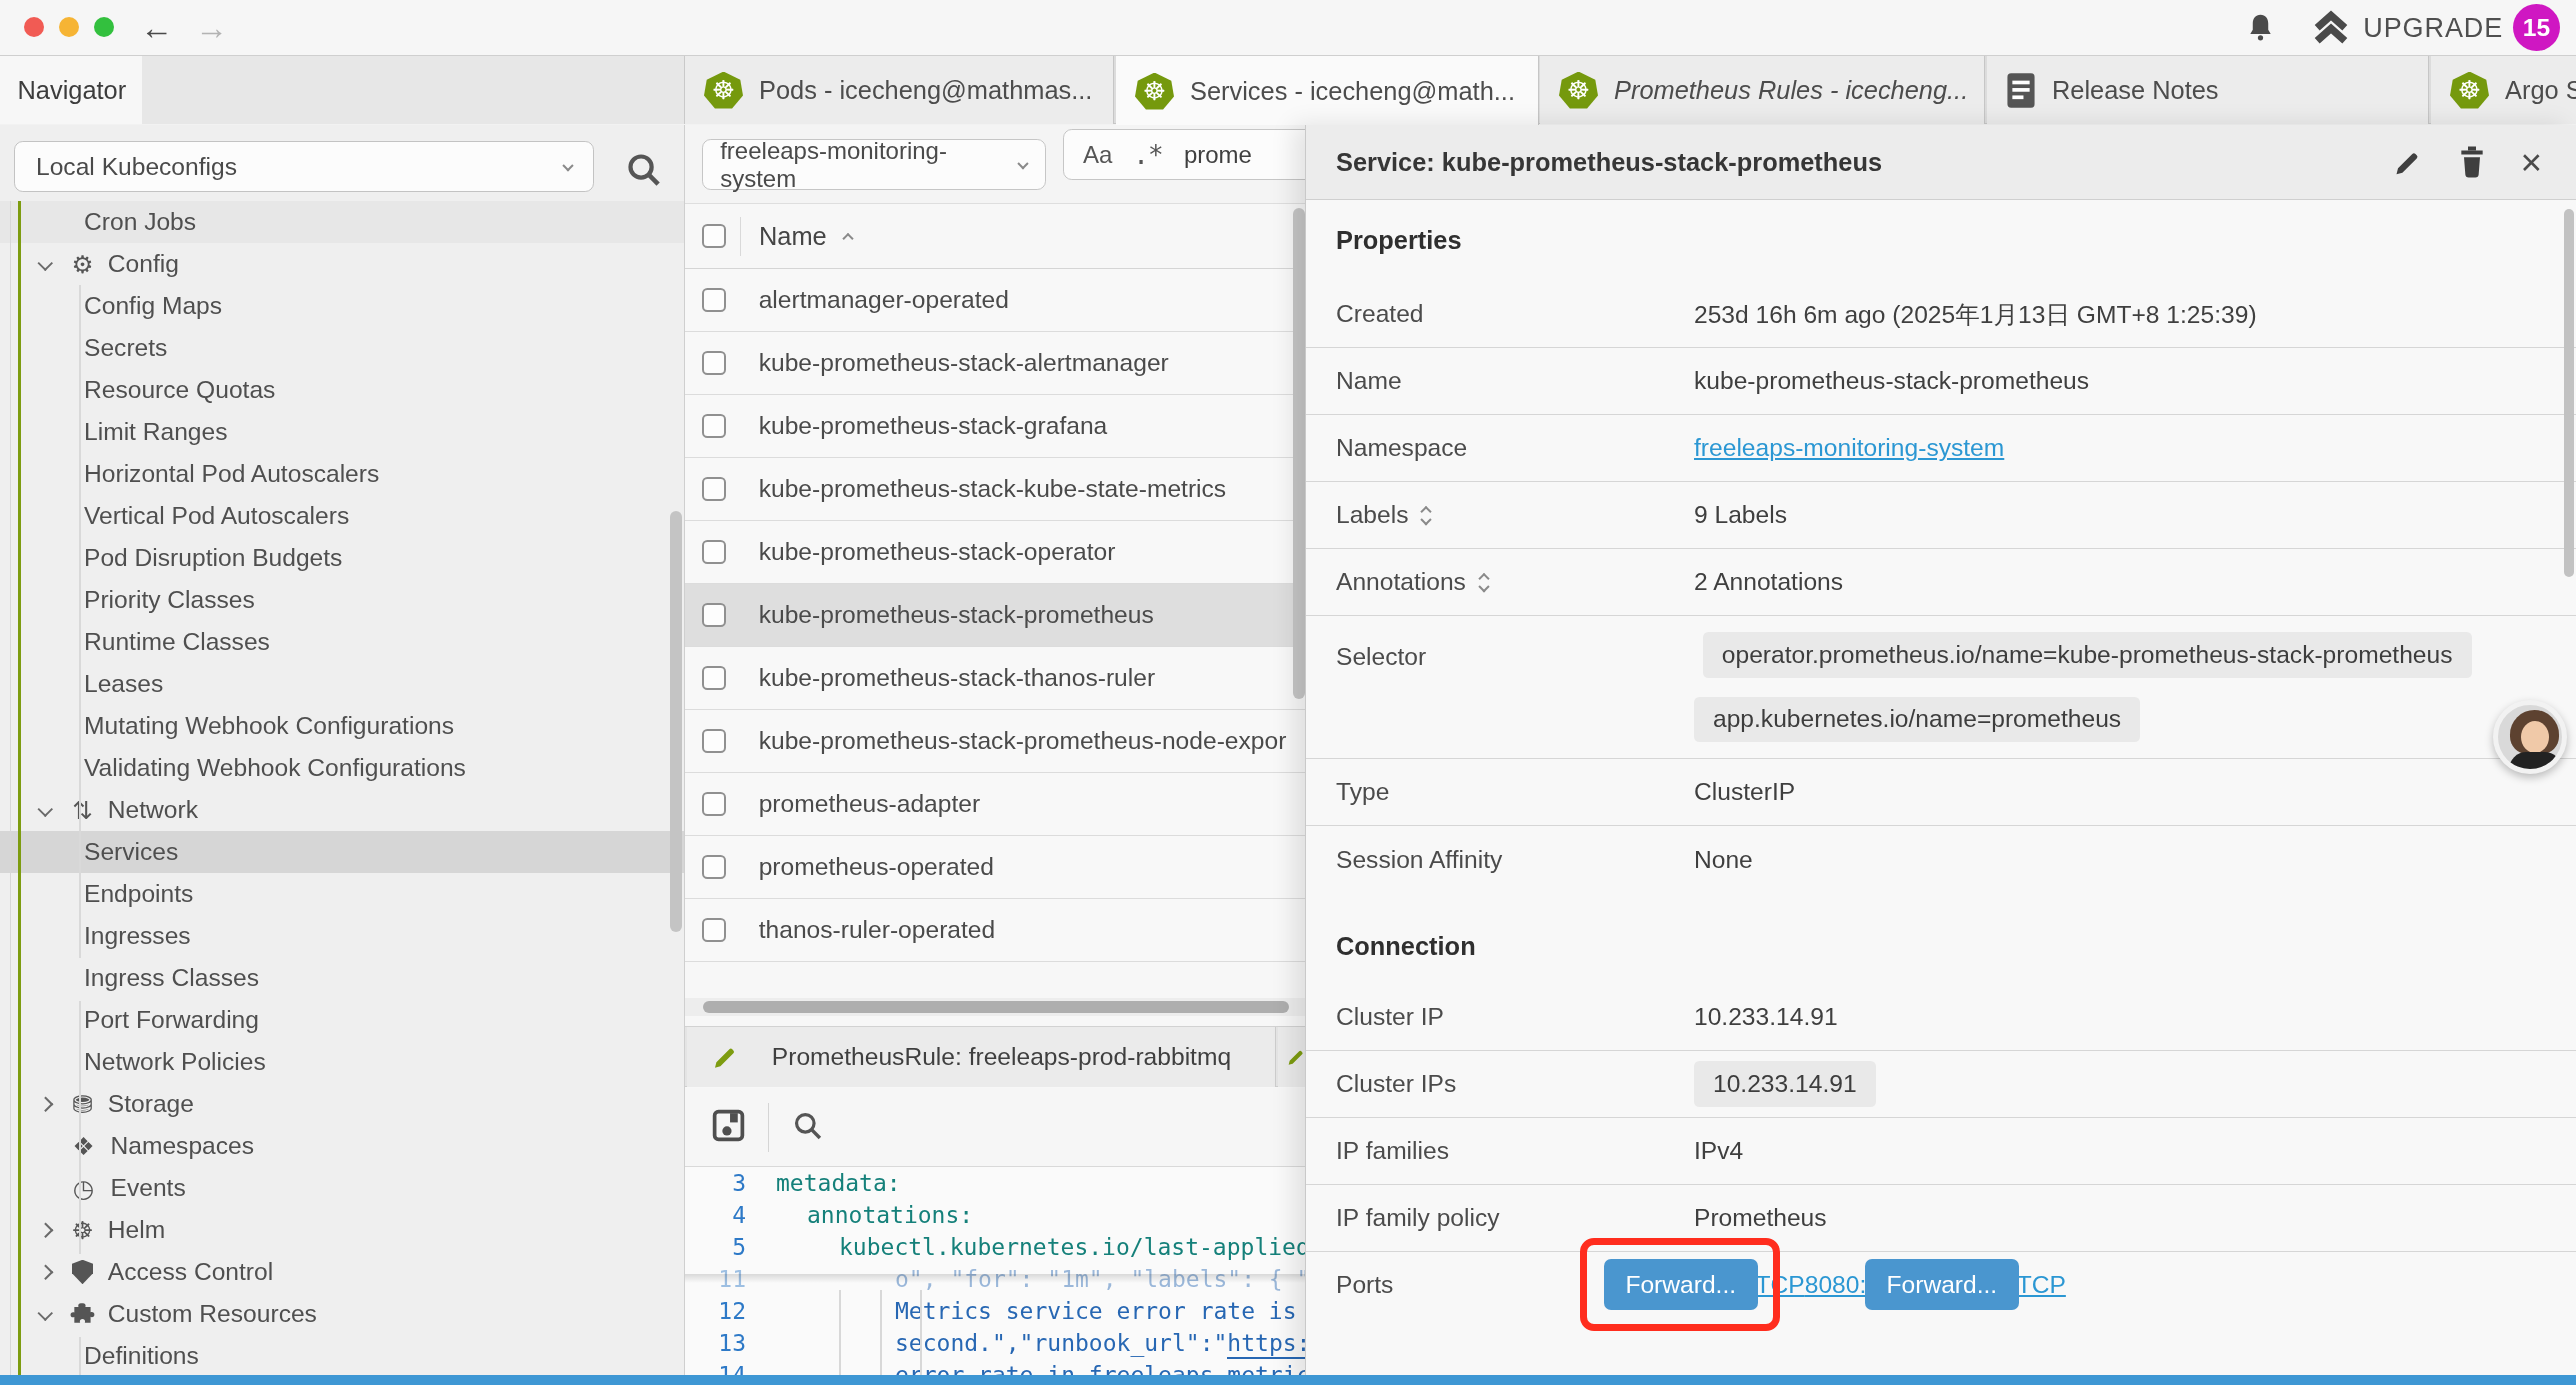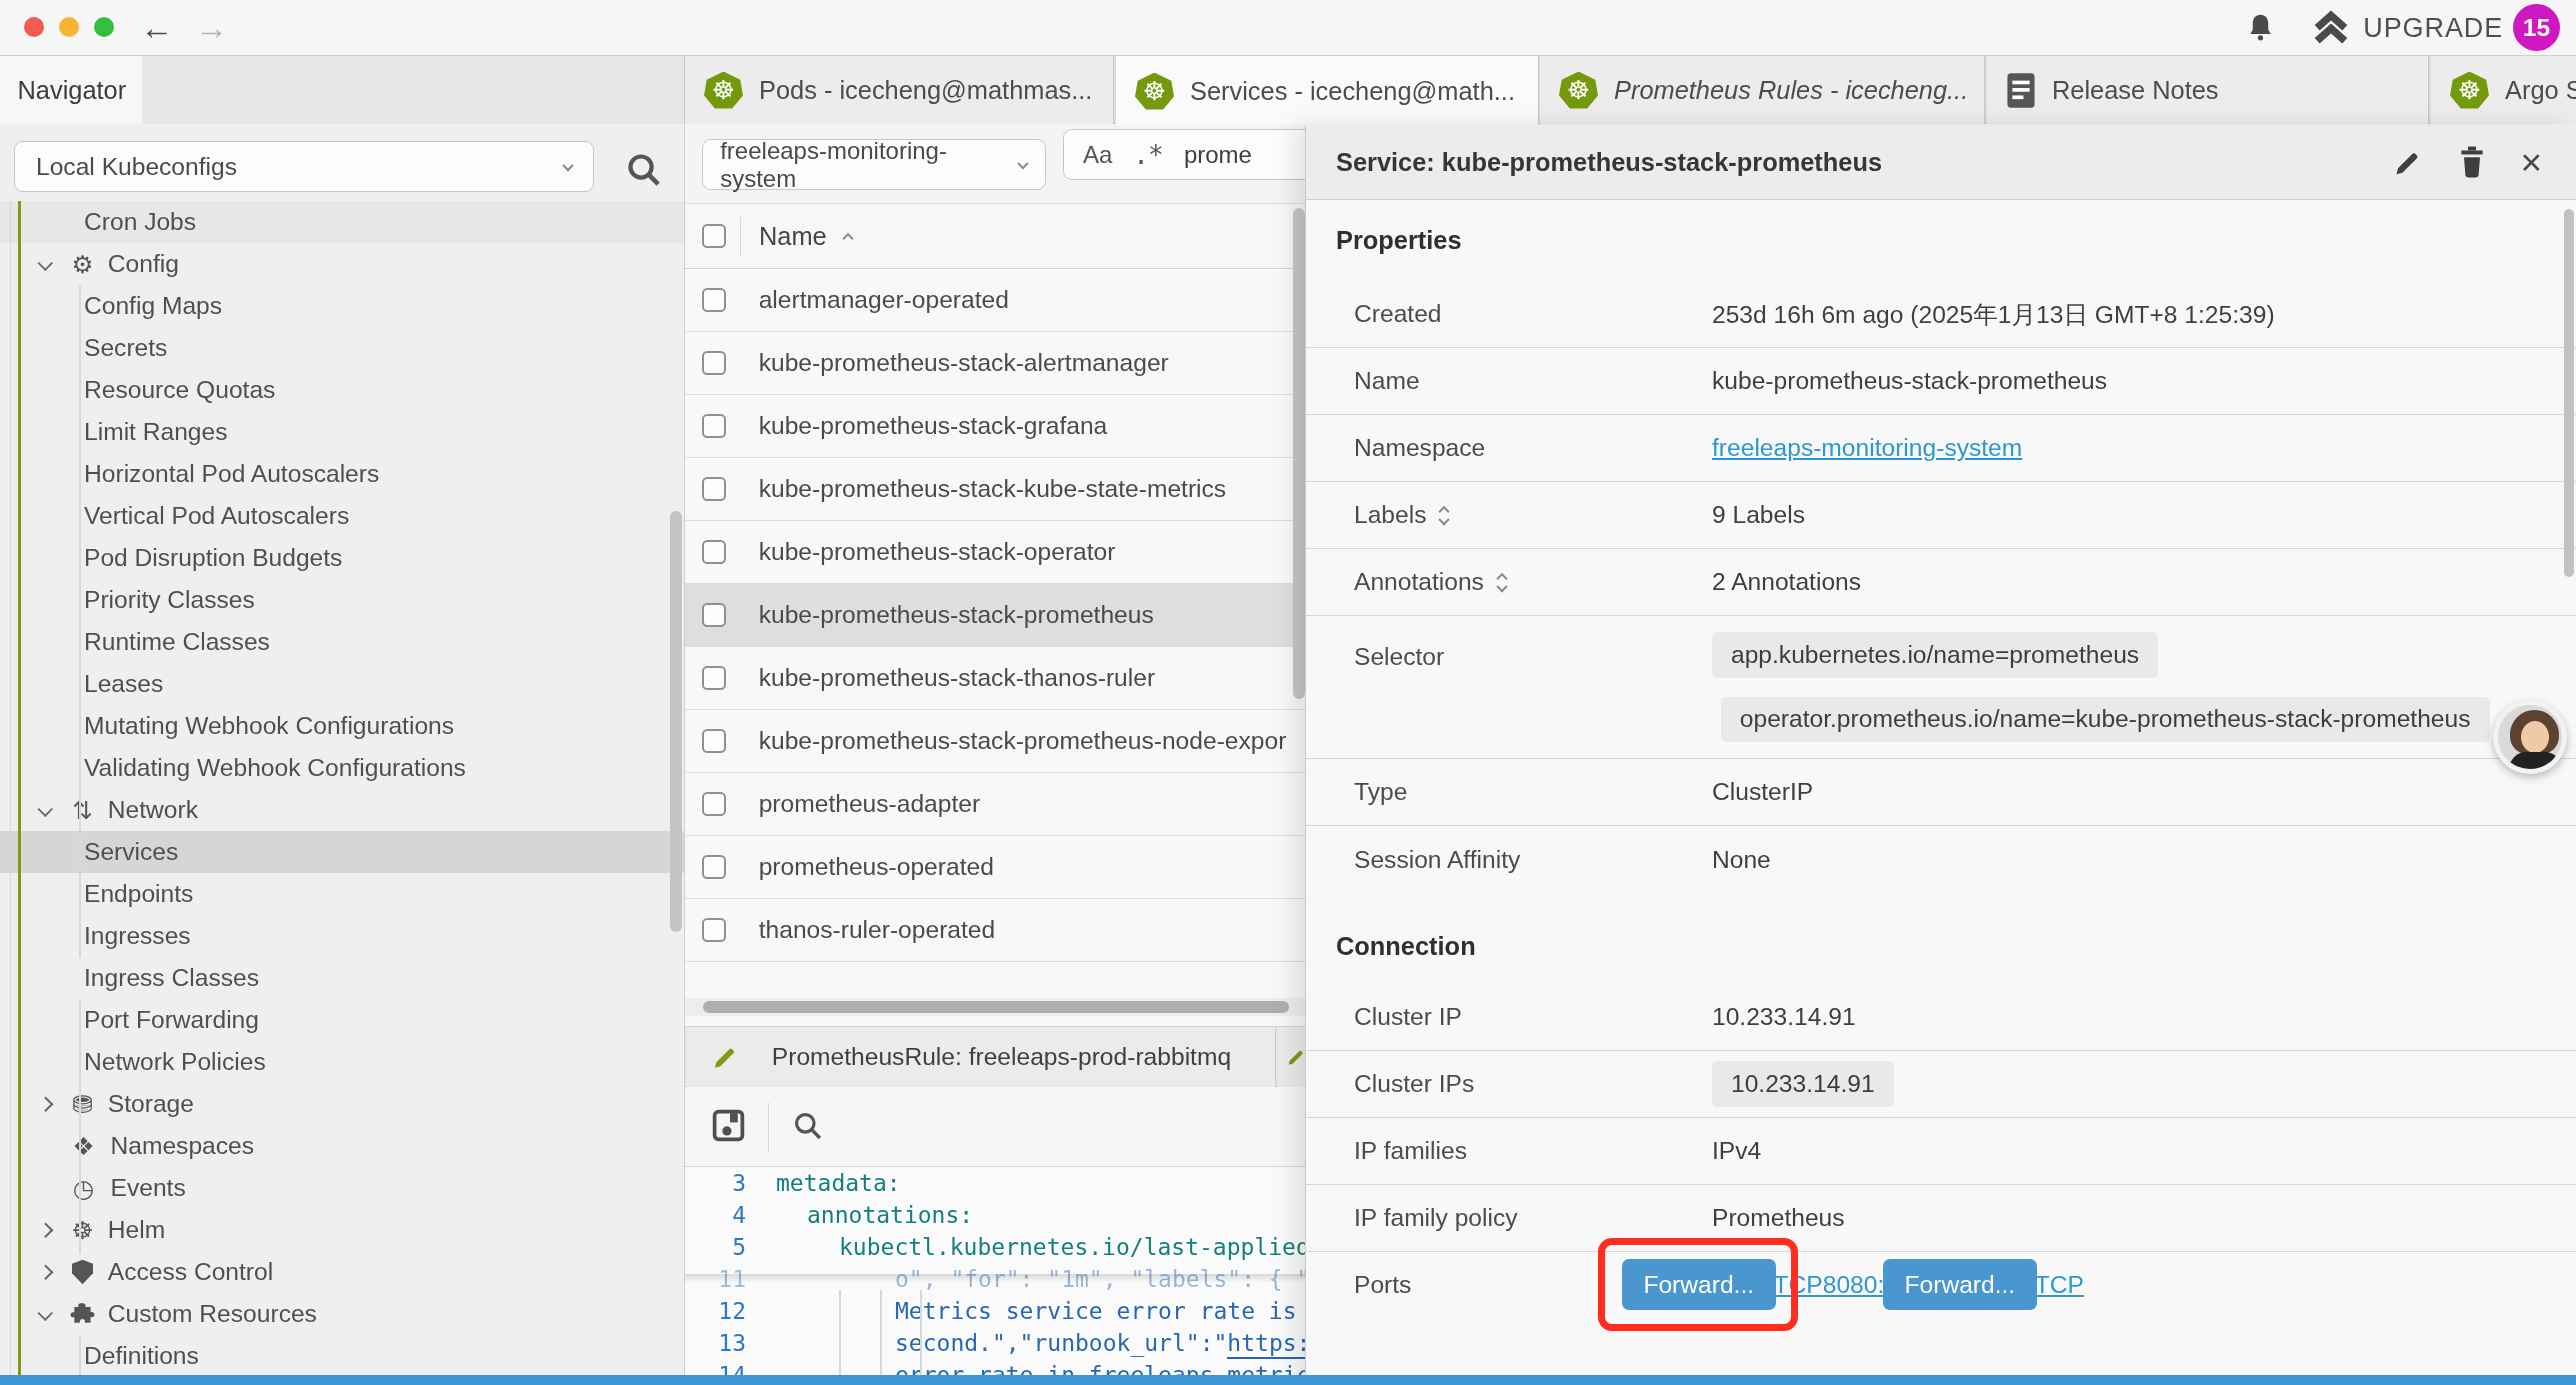--- a/index.html
+++ b/index.html
@@ -96,21 +96,21 @@
 
   
   .detail-panel { position:absolute; left:1305px; top:125px; width:1271px; height:1261px; background:#f8f8f8; border-left:1.8px solid #c9c9c9; box-shadow:-12.3px 0 23px rgba(0,0,0,.10); overflow:hidden; }
   .dheader { position:absolute; left:0; top:0; width:1271px; height:75px; background:#ececec; border-bottom:1.8px solid #cfcfcf; display:flex; align-items:center; }
   .dtitle { margin-left:30px; font-size:25.4px; font-weight:bold; color:#363636; }
   .dh-icons { margin-left:auto; margin-right:35px; display:flex; align-items:center; gap:32px; }
   .dclose { font-size:37px; color:#4a4a4a; line-height:37px; }
   .dbody { position:absolute; left:0; top:75px; width:1271px; }
   .dsec-title { height:81px; display:flex; align-items:center; padding-left:30px; font-size:25.4px; font-weight:bold; color:#2f2f2f; }
   .dsec-title.conn { height:91px; padding-top:16px; }
-  .drow { display:flex; align-items:center; padding-left:48px; font-size:24.6px; color:#3f3f3f; border-bottom:1.8px solid #d6d6d6; min-height:67px; }
+  .drow { display:flex; align-items:center; padding-left:30px; font-size:24.6px; color:#3f3f3f; border-bottom:1.8px solid #d6d6d6; min-height:67px; }
   .drow.last { border-bottom:none; }
   .dlabel { width:358px; color:#4b4b4b; display:flex; align-items:center; gap:14px; flex:0 0 auto; }
   .updown { display:inline-flex; flex-direction:column; gap:4.4px; }
   .dvalue a, .dlink { color:#2b97d3; text-decoration:underline; }
   .chip { display:inline-block; background:#e9e9e9; border-radius:5.3px; padding:8.8px 19px; color:#3d3d3d; }
   .drow.selector { align-items:flex-start; padding-top:16px; padding-bottom:16px; }
   .chip-stack { display:flex; flex-direction:column; gap:19px; align-items:flex-start; }
   .chip-stack .chip.second { margin-left:8.8px; max-width:859px; }
   .drow.ports { align-items:flex-start; border-bottom:none; height:165px; }
   .ports-col { display:flex; flex-direction:row; width:100%; }
@@ -490,22 +490,22 @@
           <span class="updown">
               <span class="chev up small"></span>
               <span class="chev down small"></span>
             </span>
         </span>
         <span class="dvalue">2 Annotations</span>
       </div>
       <div class="drow selector">
         <span class="dlabel" style="padding-top:10.5px;">Selector</span>
         <span class="chip-stack">
+          <span class="chip second">operator.prometheus.io/name=kube-prometheus-stack-prometheus</span>
           <span class="chip">app.kubernetes.io/name=prometheus</span>
-          <span class="chip second">operator.prometheus.io/name=kube-prometheus-stack-prometheus</span>
         </span>
       </div>
       <div class="drow">
         <span class="dlabel">Type</span>
         <span class="dvalue">ClusterIP</span>
       </div>
       <div class="drow last">
         <span class="dlabel">Session Affinity</span>
         <span class="dvalue">None</span>
       </div>

